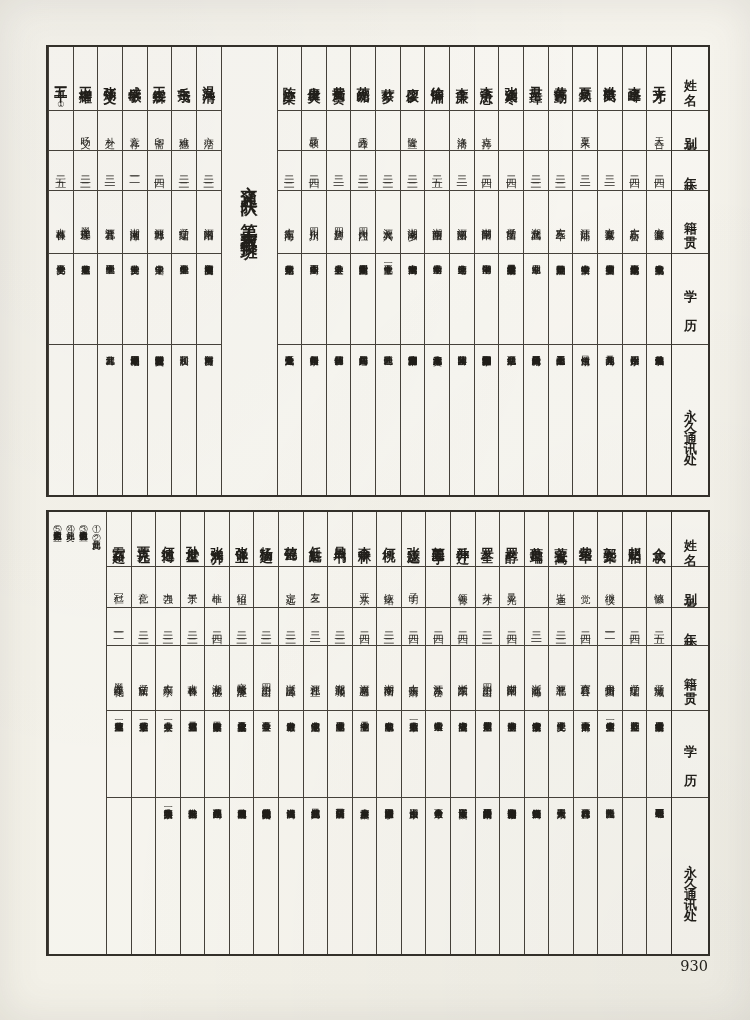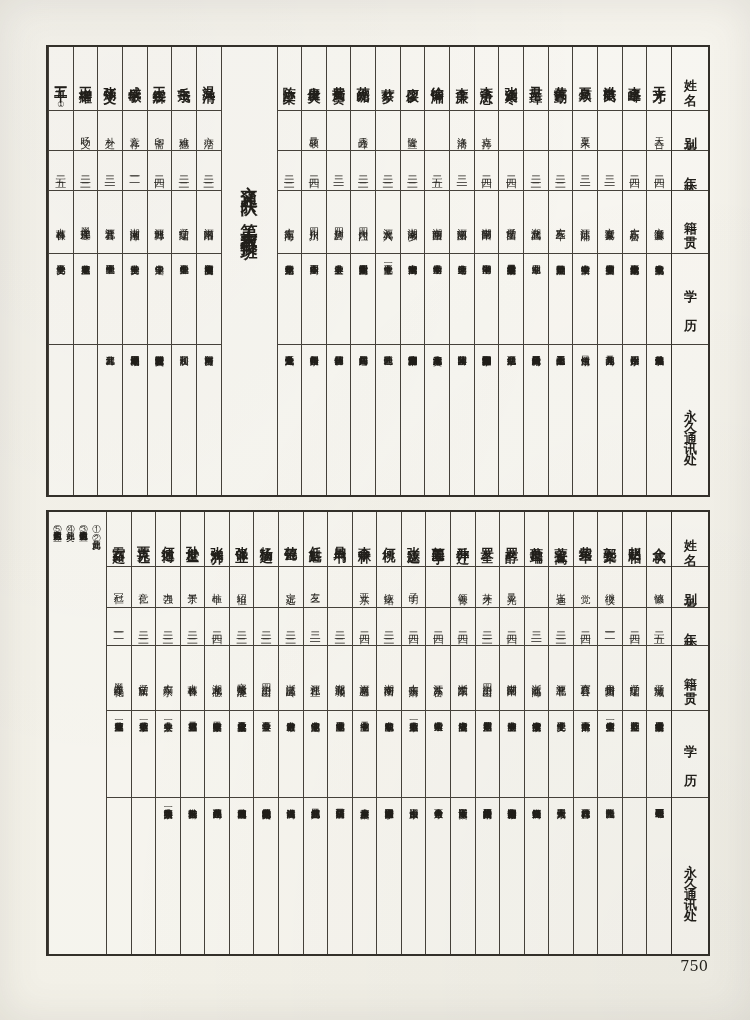--- a/index.html
+++ b/index.html
@@ -1006,14 +1006,14 @@
         <div class="fn-wrap">
           <div class="fn-item">①②原文如此、</div>
           <div class="fn-item">③照片说明姓名为史德宣。</div>
           <div class="fn-item">④原文如此。</div>
           <div class="fn-item">⑤照片说明姓名为丘伯河。</div>
         </div>
       </div>
     </div>
 
   </div>
-  <div class="pagenum">750</div>
+  <div class="pagenum">930</div>
 </div>
 
 </body></html>

